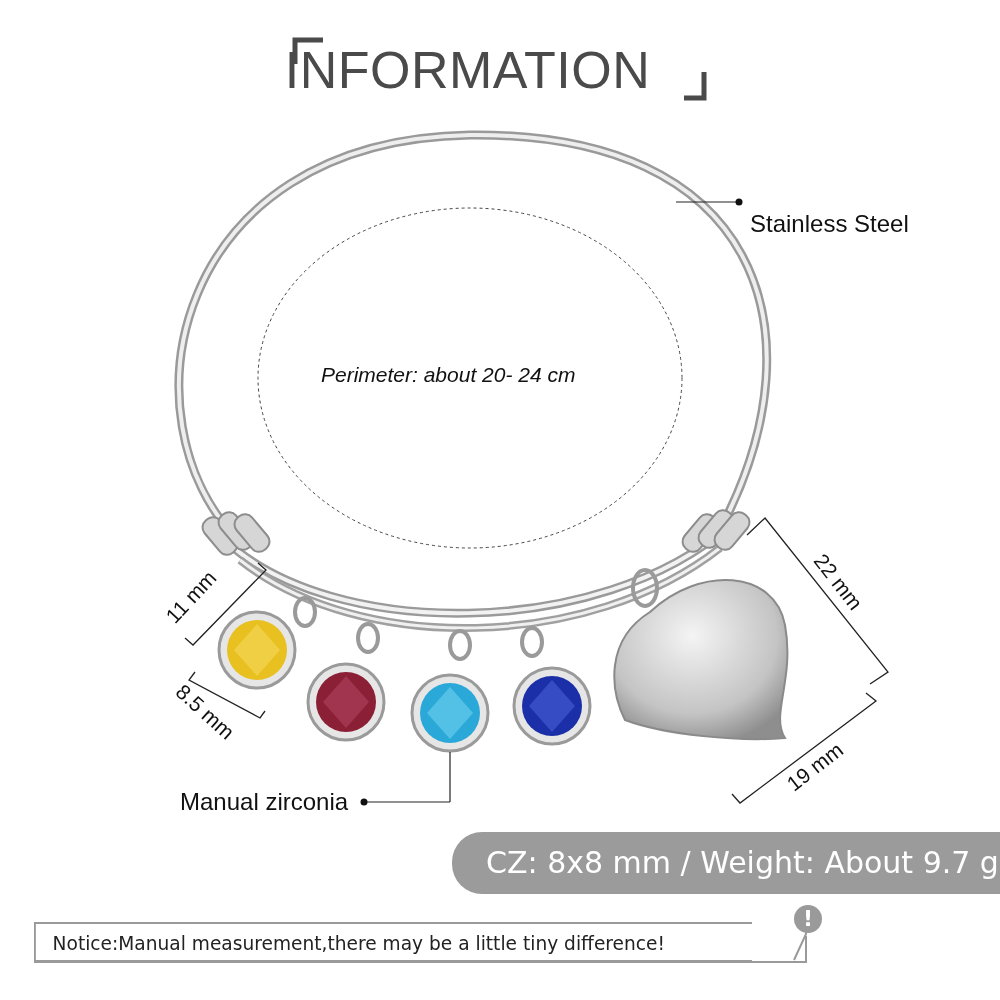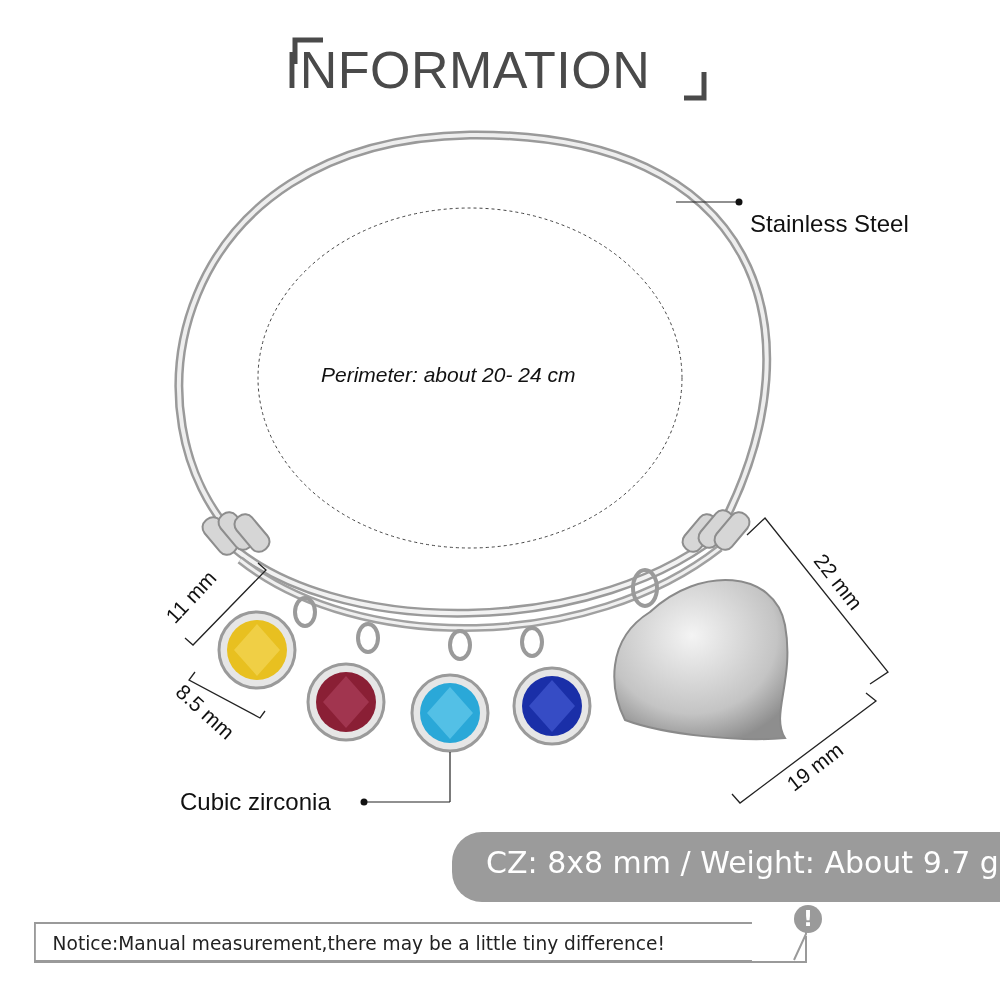--- a/index.html
+++ b/index.html
@@ -1,21 +1,21 @@
 <!DOCTYPE html>
 <html><head>
 <meta charset="utf-8">
 <style>
   html,body{margin:0;padding:0;background:#fff;}
   body{width:1000px;height:1000px;position:relative;overflow:hidden;font-family:"Liberation Sans",sans-serif;}
   .abs{position:absolute;}
   .title{left:0;width:935px;top:40px;text-align:center;font-size:52px;color:#4a4a4a;letter-spacing:0.5px;font-family:"Liberation Sans",sans-serif;}
   .label{color:#111;font-size:24px;font-family:"Liberation Sans",sans-serif;white-space:nowrap;}
   .dim{color:#111;font-size:21px;font-family:"Liberation Sans",sans-serif;white-space:nowrap;transform-origin:center;}
-  .pill{left:452px;top:832px;width:548px;height:70px;background:#9b9b9b;border-radius:30px 0 0 30px;color:#fff;font-size:30px;line-height:62px;text-indent:34px;font-family:"DejaVu Sans",sans-serif;}
+  .pill{left:452px;top:832px;width:548px;height:62px;background:#9b9b9b;border-radius:30px 0 0 30px;color:#fff;font-size:30px;line-height:62px;text-indent:34px;font-family:"DejaVu Sans",sans-serif;}
   .notice{left:34px;top:922px;width:772px;height:40px;border:2px solid #9a9a9a;border-right:none;box-sizing:border-box;font-size:20px;line-height:38px;text-indent:18px;color:#222;font-family:"DejaVu Sans",sans-serif;transform:scaleX(0.93);transform-origin:left center;}
 </style>
 </head>
 <body>
 
 <svg class="abs" style="left:0;top:0" width="1000" height="1000">
 
   <path d="M295 64 V40 H323" stroke="#4a4a4a" stroke-width="5" fill="none"></path>
   <path d="M684 98 H704 V72" stroke="#4a4a4a" stroke-width="5" fill="none"></path>
 
@@ -98,21 +98,21 @@
   <circle cx="364" cy="802" r="3.5" fill="#111"></circle>
 
   <path d="M806 922 L806 934 L794 960" stroke="#9a9a9a" stroke-width="2" fill="none"></path>
   <path d="M806 936 L806 962 L34 962" stroke="#9a9a9a" stroke-width="2" fill="none"></path>
 </svg>
 
 <div class="abs title">INFORMATION</div>
 
 <div class="abs label" style="left:750px;top:170px;margin-top:40px;">Stainless Steel</div>
 <div class="abs label" style="left:321px;top:363px;font-size:21px;font-style:italic;">Perimeter: about  20- 24 cm</div>
-<div class="abs label" style="left:180px;top:788px;">Cubic zirconia</div>
+<div class="abs label" style="left:180px;top:788px;">Manual zirconia</div>
 
 <div class="abs dim" style="left:160px;top:585px;transform:rotate(-47deg);">11 mm</div>
 <div class="abs dim" style="left:170px;top:700px;transform:rotate(42deg);">8.5 mm</div>
 <div class="abs dim" style="left:806px;top:570px;transform:rotate(52deg);">22 mm</div>
 <div class="abs dim" style="left:783px;top:755px;transform:rotate(-38deg);">19 mm</div>
 
 <div class="abs pill">CZ: 8x8 mm / Weight: About 9.7 g</div>
 
 <div class="abs notice">Notice:Manual measurement,there may be a little tiny difference!</div>
 <div class="abs" style="left:794px;top:905px;width:28px;height:28px;border-radius:50%;background:#9a9a9a;color:#fff;font-weight:bold;font-size:22px;line-height:28px;text-align:center;font-family:'DejaVu Sans',sans-serif;">!</div>

